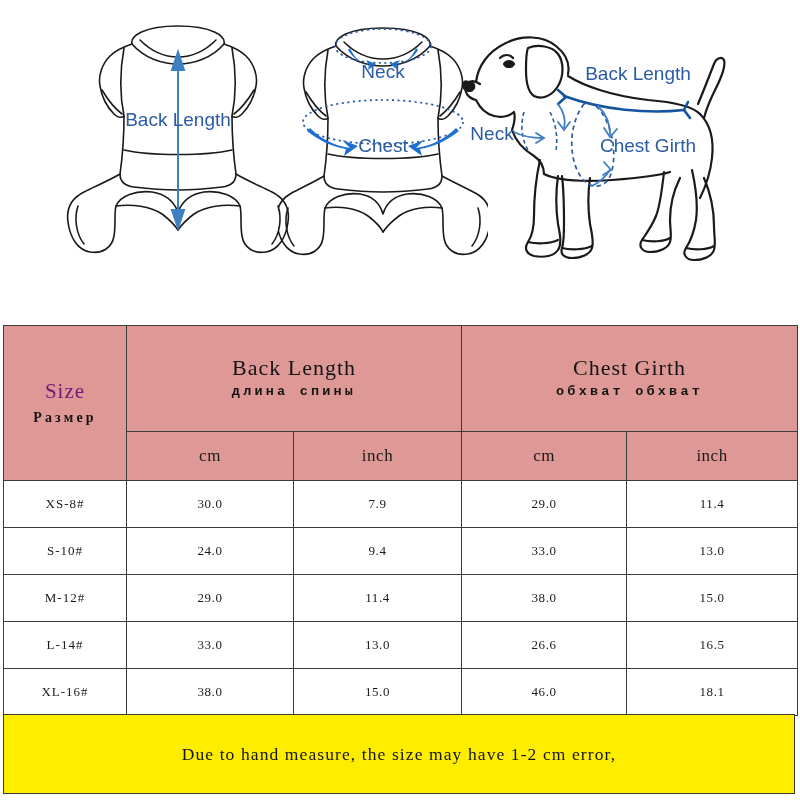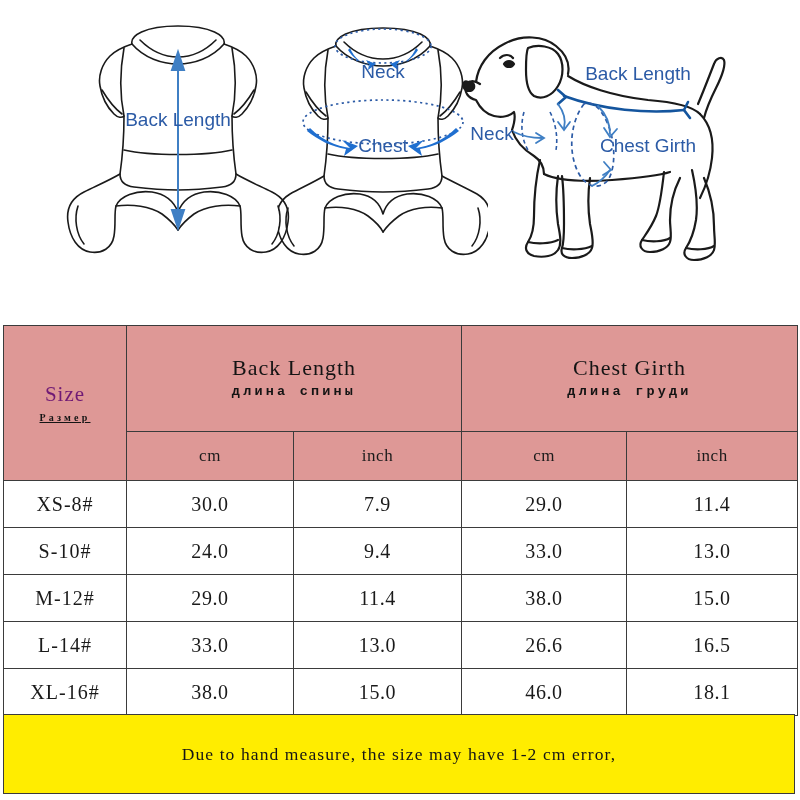--- a/index.html
+++ b/index.html
@@ -79,34 +79,33 @@
     color: #141414;
     font-family: Liberation Mono, monospace;
   }
   .size-en {
     font-size: 21px;
     letter-spacing: 1px;
     line-height: 1.4;
     color: #701a75;
   }
   .size-ru {
-    font-size: 10px;
+    font-size: 14px;
     letter-spacing: 3.2px;
     font-weight: bold;
     line-height: 1.6;
     color: #141414;
-    text-decoration: underline;
   }
   .unit {
     font-size: 17px;
     letter-spacing: 0.5px;
   }
   .data-row td {
     height: 46px;
-    font-size: 20px;
+    font-size: 13px;
     letter-spacing: 0.6px;
   }
   .data-row td.sizecell {
     letter-spacing: 1px;
   }
 
   
   #note {
     position: absolute;
     left: 3px;
@@ -347,21 +346,21 @@
       <td class="hdr" rowspan="2">
         <div class="size-en">Size</div>
         <div class="size-ru">Размер</div>
       </td>
       <td class="hdr hdr-main" colspan="2">
         <div class="title-en">Back Length</div>
         <div class="title-ru">длина спины</div>
       </td>
       <td class="hdr hdr-main" colspan="2">
         <div class="title-en">Chest Girth</div>
-        <div class="title-ru">длина груди</div>
+        <div class="title-ru">обхват обхват</div>
       </td>
     </tr>
     <tr>
       <td class="hdr hdr-sub unit">cm</td>
       <td class="hdr hdr-sub unit">inch</td>
       <td class="hdr hdr-sub unit">cm</td>
       <td class="hdr hdr-sub unit">inch</td>
     </tr>
 
     <tr class="data-row">

